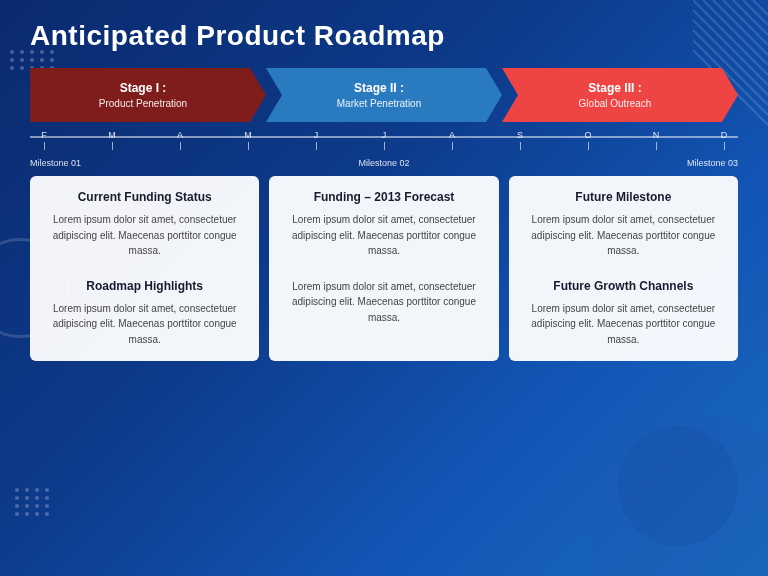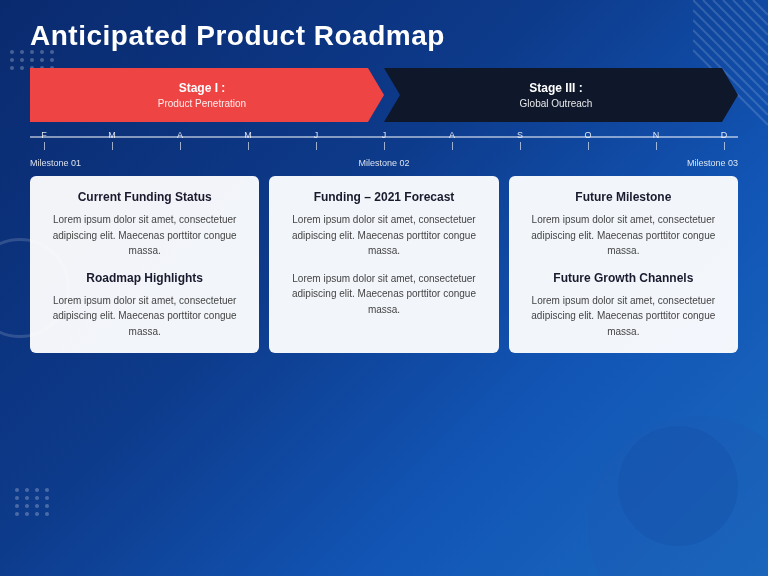--- a/index.html
+++ b/index.html
@@ -81,27 +81,27 @@
       flex: 1;
       position: relative;
       padding: 6px 20px 6px 10px;
       clip-path: polygon(0 0, calc(100% - 16px) 0, 100% 50%, calc(100% - 16px) 100%, 0 100%, 16px 50%);
       text-align: center;
     }
     .stage-arrow:first-child {
       clip-path: polygon(0 0, calc(100% - 16px) 0, 100% 50%, calc(100% - 16px) 100%, 0 100%);
     }
     .stage-arrow.blue-light {
-      background: #ef4444;
+      background: #7f1d1d;
     }
     .stage-arrow.blue-mid {
       background: #2a7abf;
     }
     .stage-arrow.yellow {
-      background: #0f172a;
+      background: #ef4444;
     }
     .stage-label {
       color: white;
       font-size: 12px;
       font-weight: 700;
       line-height: 1.2;
     }
     .stage-sublabel {
       color: rgba(255,255,255,0.9);
       font-size: 10px;
@@ -170,21 +170,21 @@
       gap: 10px;
       margin-top: 8px;
     }
     .card {
       flex: 1;
       background: rgba(255,255,255,0.95);
       border-radius: 6px;
       padding: 14px 16px;
     }
     .card-section {
-      margin-bottom: 12px;
+      margin-bottom: 20px;
     }
     .card-section:last-child {
       margin-bottom: 0;
     }
     .card-heading {
       font-size: 12px;
       font-weight: 700;
       color: #1a1a2e;
       text-align: center;
       margin-bottom: 8px;
@@ -278,20 +278,24 @@
 
 <div class="container">
 
   <h1 class="page-title">Anticipated Product Roadmap</h1>
 
   <div class="stages-row">
     <div class="stage-arrow blue-light">
       <span class="stage-label">Stage I :</span>
       <span class="stage-sublabel">Product Penetration</span>
     </div>
+    <div class="stage-arrow blue-mid">
+      <span class="stage-label">Stage II :</span>
+      <span class="stage-sublabel">Market Penetration</span>
+    </div>
     <div class="stage-arrow yellow">
       <span class="stage-label">Stage III :</span>
       <span class="stage-sublabel">Global Outreach</span>
     </div>
   </div>
 
   <div class="timeline-area">
     <div class="timeline-line"></div>
     <div class="months-container" id="months-container">
     <div class="month-mark">
@@ -362,21 +366,21 @@
           <div class="card-body">Lorem ipsum dolor
 sit amet,
 consectetuer
 adipiscing elit.
 Maecenas porttitor
 congue massa.</div>
         </div>
       </div>
       <div class="card">
         <div class="card-section">
-          <div class="card-heading">Funding – 2021 Forecast</div>
+          <div class="card-heading">Funding – 2013 Forecast</div>
           <div class="card-body">Lorem ipsum dolor
 sit amet,
 consectetuer
 adipiscing elit.
 Maecenas porttitor
 congue massa.</div>
         </div>
         <div class="card-section">
           <div class="card-body">Lorem ipsum dolor
 sit amet,

